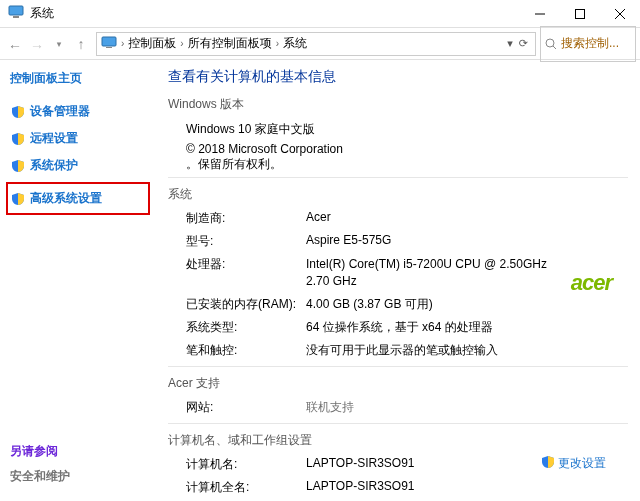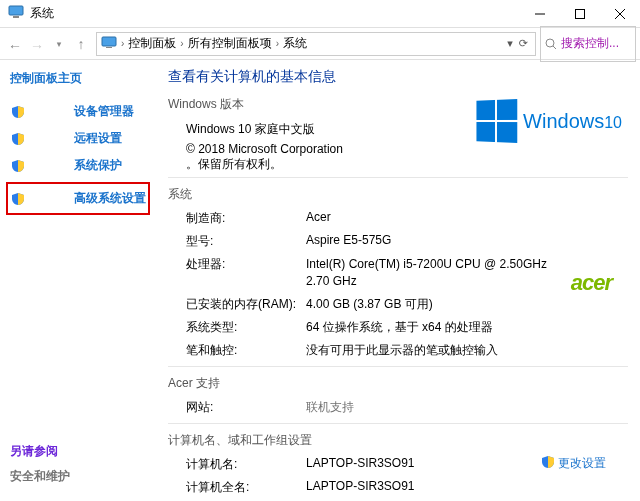--- a/index.html
+++ b/index.html
@@ -9,26 +9,26 @@
   .titlebar .title { flex: 0 0 auto; }
   .titlebar .spacer { flex: 1; }
   .winbtn { width: 40px; height: 28px; display: flex; align-items: center; justify-content: center; color: #444; }
   .addrbar { height: 32px; display: flex; align-items: center; border-bottom: 1px solid #e0e0e0; padding: 0 4px; }
   .navarrow { width: 22px; height: 22px; display: flex; align-items: center; justify-content: center; color: #888; font-size: 14px; }
   .addrbox { flex: 1; height: 24px; border: 1px solid #ccc; display: flex; align-items: center; margin: 0 4px; padding: 0 4px; }
   .crumb { color: #000; }
   .crumbsep { color: #666; margin: 0 4px; font-size: 10px; }
   .addrbox .spacer { flex: 1; }
   .addrctl { color: #555; margin: 0 3px; font-size: 11px; }
-  .searchbox { width: 96px; height: 36px; border: 1px solid #ccc; display: flex; align-items: center; padding: 8px 4px; color: #a21caf; }
+  .searchbox { width: 96px; height: 36px; border: 1px solid #ccc; display: flex; align-items: center; padding: 8px 4px; color: #a16207; }
   .searchbox span[data-bind] { margin-left: 4px; }
   .main { display: flex; height: calc(501px - 28px - 32px); }
   .sidebar { width: 156px; padding: 10px 10px; font-weight: bold; }
   .sb-home { color: #1a73cc; margin-bottom: 14px; display: block; }
-  .sb-item { display: flex; align-items: center; color: #1a73cc; margin-bottom: 6px; padding: 2px 0 2px 0; gap: 44px; }
+  .sb-item { display: flex; align-items: center; color: #1a73cc; margin-bottom: 6px; padding: 2px 0 2px 0; }
   .sb-item .ic { width: 16px; height: 16px; margin-right: 4px; display: flex; align-items: center; justify-content: center; }
   .highlight { border: 2px solid #d00; padding: 4px 2px; margin: 4px -4px 4px -4px; }
   .sb-bottom { position: absolute; bottom: 16px; left: 10px; }
   .sb-bottom .see-also { color: #6d28d9; margin-bottom: 8px; }
   .content { flex: 1; padding: 8px 12px 17px 12px; position: relative; overflow: hidden; }
   .h1 { color: #003399; font-size: 14px; margin-bottom: 10px; }
   .section { color: #555; font-size: 12px; margin: 8px 0 4px 0; }
   .row { display: flex; padding: 3px 0 3px 18px; }
   .row .k { width: 120px; color: #000; }
   .row .v { flex: 1; color: #000; }
@@ -152,29 +152,20 @@
 
     <div class="sb-bottom">
       <div class="see-also" data-bind="sidebar.see_also">另请参阅</div>
       <a class="link" data-bind="sidebar.security">安全和维护</a>
     </div>
   </div>
 
   <div class="content">
     <div class="h1" data-bind="heading">查看有关计算机的基本信息</div>
 
-    <div class="winlogo">
-      <div class="winsquares">
-          <div></div>
-          <div></div>
-          <div></div>
-          <div></div>
-        </div>
-      <span class="wintext"><span data-bind="edition.logo_a">Windows</span><span class="n" data-bind="edition.logo_b">10</span></span>
-    </div>
 
     <div class="section" data-bind="edition.section">Windows 版本</div>
     <div class="indent" data-bind="edition.name" style="padding-top:4px;padding-bottom:4px">Windows 10 家庭中文版</div>
     <div class="indent" style="display:flex">
         <span data-bind="edition.copyright">© 2018 Microsoft Corporation</span>
       </div>
     <div class="indent"><span data-bind="edition.rights">。保留所有权利。</span></div>
 
     <div class="hr"></div>
     <div class="section" data-bind="system.section">系统</div>

